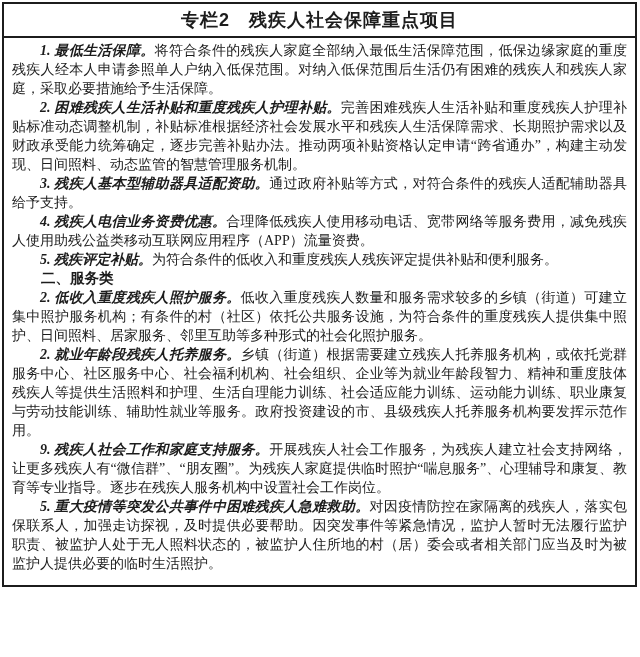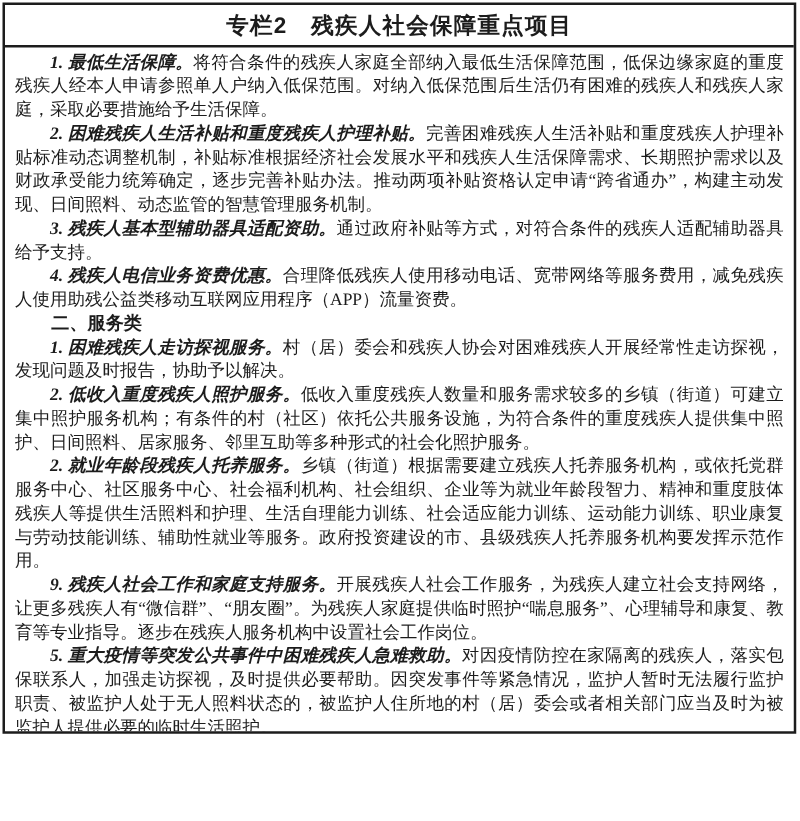--- a/index.html
+++ b/index.html
@@ -65,24 +65,24 @@
 <div class="page">
   <div class="panel">
     <div class="panel-title">专栏2　残疾人社会保障重点项目</div>
     <div class="panel-body">
 
 
       <p class="item"><span class="item-lead">1. 最低生活保障。</span><span class="item-body">将符合条件的残疾人家庭全部纳入最低生活保障范围，低保边缘家庭的重度残疾人经本人申请参照单人户纳入低保范围。对纳入低保范围后生活仍有困难的残疾人和残疾人家庭，采取必要措施给予生活保障。</span></p>
       <p class="item"><span class="item-lead">2. 困难残疾人生活补贴和重度残疾人护理补贴。</span><span class="item-body">完善困难残疾人生活补贴和重度残疾人护理补贴标准动态调整机制，补贴标准根据经济社会发展水平和残疾人生活保障需求、长期照护需求以及财政承受能力统筹确定，逐步完善补贴办法。推动两项补贴资格认定申请“跨省通办”，构建主动发现、日间照料、动态监管的智慧管理服务机制。</span></p>
       <p class="item"><span class="item-lead">3. 残疾人基本型辅助器具适配资助。</span><span class="item-body">通过政府补贴等方式，对符合条件的残疾人适配辅助器具给予支持。</span></p>
       <p class="item"><span class="item-lead">4. 残疾人电信业务资费优惠。</span><span class="item-body">合理降低残疾人使用移动电话、宽带网络等服务费用，减免残疾人使用助残公益类移动互联网应用程序（APP）流量资费。</span></p>
+      <p class="item"><span class="item-lead">5. 残疾评定补贴。</span><span class="item-body">为符合条件的低收入和重度残疾人残疾评定提供补贴和便利服务。</span></p>
 
       <div class="section-heading">二、服务类</div>
 
-      <p class="item"><span class="item-lead">1. 困难残疾人走访探视服务。</span><span class="item-body">村（居）委会和残疾人协会对困难残疾人开展经常性走访探视，发现问题及时报告，协助予以解决。</span></p>
       <p class="item"><span class="item-lead">2. 低收入重度残疾人照护服务。</span><span class="item-body">低收入重度残疾人数量和服务需求较多的乡镇（街道）可建立集中照护服务机构；有条件的村（社区）依托公共服务设施，为符合条件的重度残疾人提供集中照护、日间照料、居家服务、邻里互助等多种形式的社会化照护服务。</span></p>
       <p class="item"><span class="item-lead">2. 就业年龄段残疾人托养服务。</span><span class="item-body">乡镇（街道）根据需要建立残疾人托养服务机构，或依托党群服务中心、社区服务中心、社会福利机构、社会组织、企业等为就业年龄段智力、精神和重度肢体残疾人等提供生活照料和护理、生活自理能力训练、社会适应能力训练、运动能力训练、职业康复与劳动技能训练、辅助性就业等服务。政府投资建设的市、县级残疾人托养服务机构要发挥示范作用。</span></p>
       <p class="item"><span class="item-lead">9. 残疾人社会工作和家庭支持服务。</span><span class="item-body">开展残疾人社会工作服务，为残疾人建立社会支持网络，让更多残疾人有“微信群”、“朋友圈”。为残疾人家庭提供临时照护“喘息服务”、心理辅导和康复、教育等专业指导。逐步在残疾人服务机构中设置社会工作岗位。</span></p>
       <p class="item"><span class="item-lead">5. 重大疫情等突发公共事件中困难残疾人急难救助。</span><span class="item-body">对因疫情防控在家隔离的残疾人，落实包保联系人，加强走访探视，及时提供必要帮助。因突发事件等紧急情况，监护人暂时无法履行监护职责、被监护人处于无人照料状态的，被监护人住所地的村（居）委会或者相关部门应当及时为被监护人提供必要的临时生活照护。</span></p>
 
     </div>
   </div>
 </div>
 
 </body></html>

